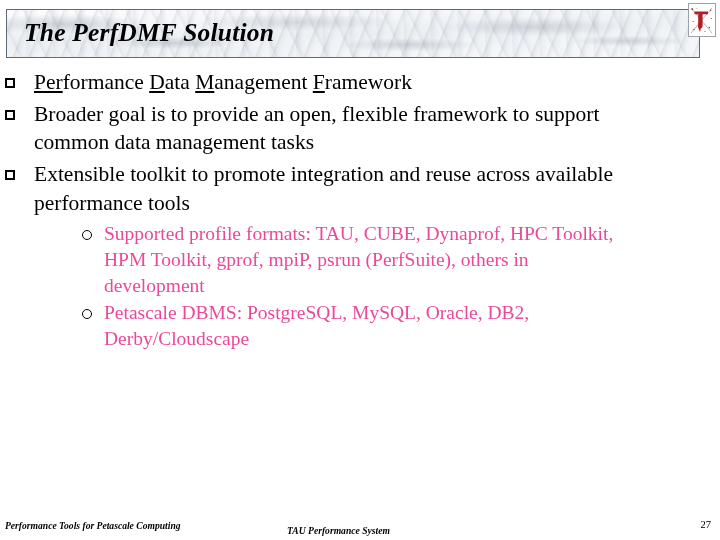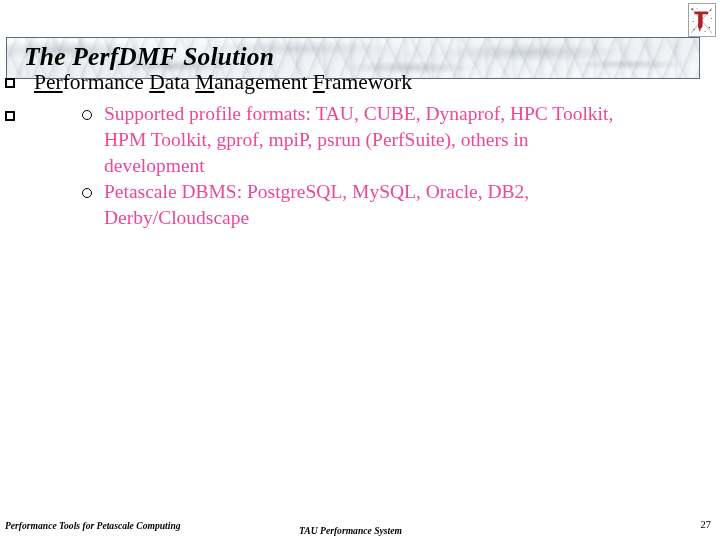--- a/index.html
+++ b/index.html
@@ -23,21 +23,21 @@
     height: 540px;
     background: #ffffff;
   }
 
   
   .title-banner {
     position: absolute;
     left: 6px;
     top: 9px;
     width: 694px;
-    height: 42px;
+    height: 49px;
     border: 1px solid #5a6a78;
     box-sizing: border-box;
     overflow: hidden;
     background-color: #f2f4f6;
     background-image:
       radial-gradient(ellipse 120px 14px at 8% 30%, rgba(120,130,145,0.30), rgba(120,130,145,0) 72%),
       radial-gradient(ellipse 90px 9px at 24% 70%, rgba(110,120,138,0.26), rgba(110,120,138,0) 70%),
       radial-gradient(ellipse 140px 12px at 42% 26%, rgba(125,135,150,0.24), rgba(125,135,150,0) 72%),
       radial-gradient(ellipse 100px 10px at 58% 74%, rgba(115,126,142,0.26), rgba(115,126,142,0) 70%),
       radial-gradient(ellipse 130px 13px at 76% 36%, rgba(122,132,148,0.26), rgba(122,132,148,0) 72%),
@@ -53,21 +53,20 @@
         rgba(150,158,172,0.00) 11px,
         rgba(134,144,160,0.13) 12px,
         rgba(134,144,160,0.03) 16px,
         rgba(150,158,172,0.00) 23px),
       repeating-linear-gradient(88deg,
         rgba(160,168,180,0.00) 0px,
         rgba(160,168,180,0.00) 19px,
         rgba(140,150,166,0.10) 20px,
         rgba(160,168,180,0.00) 27px),
       linear-gradient(178deg, #fdfdfe 0%, #eef1f4 48%, #f7f8fa 100%);
-    margin-top: 28px;
   }
 
   .title-text {
     position: absolute;
     left: 17px;
     top: 50%;
     transform: translateY(-52%);
     font-family: "Liberation Serif", "DejaVu Serif", serif;
     font-size: 25.5px;
     font-weight: bold;
@@ -178,21 +177,21 @@
     font-weight: bold;
     color: #000000;
     white-space: nowrap;
   }
   .footer-left {
     left: 5px;
     top: 14px;
     font-size: 9.6px;
   }
   .footer-center {
-    left: 299px;
+    left: 287px;
     top: 19px;
     font-size: 9.6px;
   }
   .footer-right {
     right: 9px;
     top: 13px;
     font-size: 10.5px;
     font-style: normal;
     font-weight: normal;
   }
@@ -237,23 +236,28 @@
     <ul class="level1">
 
       <li class="bullet1">
         <span class="marker-sq"></span>
         <span class="btext">
           <span class="u">Per</span><span>formance </span><span class="u">D</span><span>ata </span><span class="u">M</span><span>anagement </span><span class="u">F</span><span>ramework</span>
         </span>
       </li>
 
 
-
       <li class="bullet1">
         <span class="marker-sq"></span>
+        <span class="btext">Broader goal is to provide an open, flexible framework to support common data management tasks</span>
+      </li>
+
+      <li class="bullet1">
+        <span class="marker-sq"></span>
+        <span class="btext">Extensible toolkit to promote integration and reuse across available performance tools</span>
 
         <ul class="level2">
           <li class="bullet2">
             <span class="marker-ci"></span>
             <span class="btext">Supported profile formats:  TAU, CUBE, Dynaprof, HPC Toolkit, HPM Toolkit, gprof, mpiP, psrun (PerfSuite), others in development</span>
           </li>
           <li class="bullet2">
             <span class="marker-ci"></span>
             <span class="btext">Petascale DBMS:  PostgreSQL, MySQL, Oracle, DB2, Derby/Cloudscape</span>
           </li>

